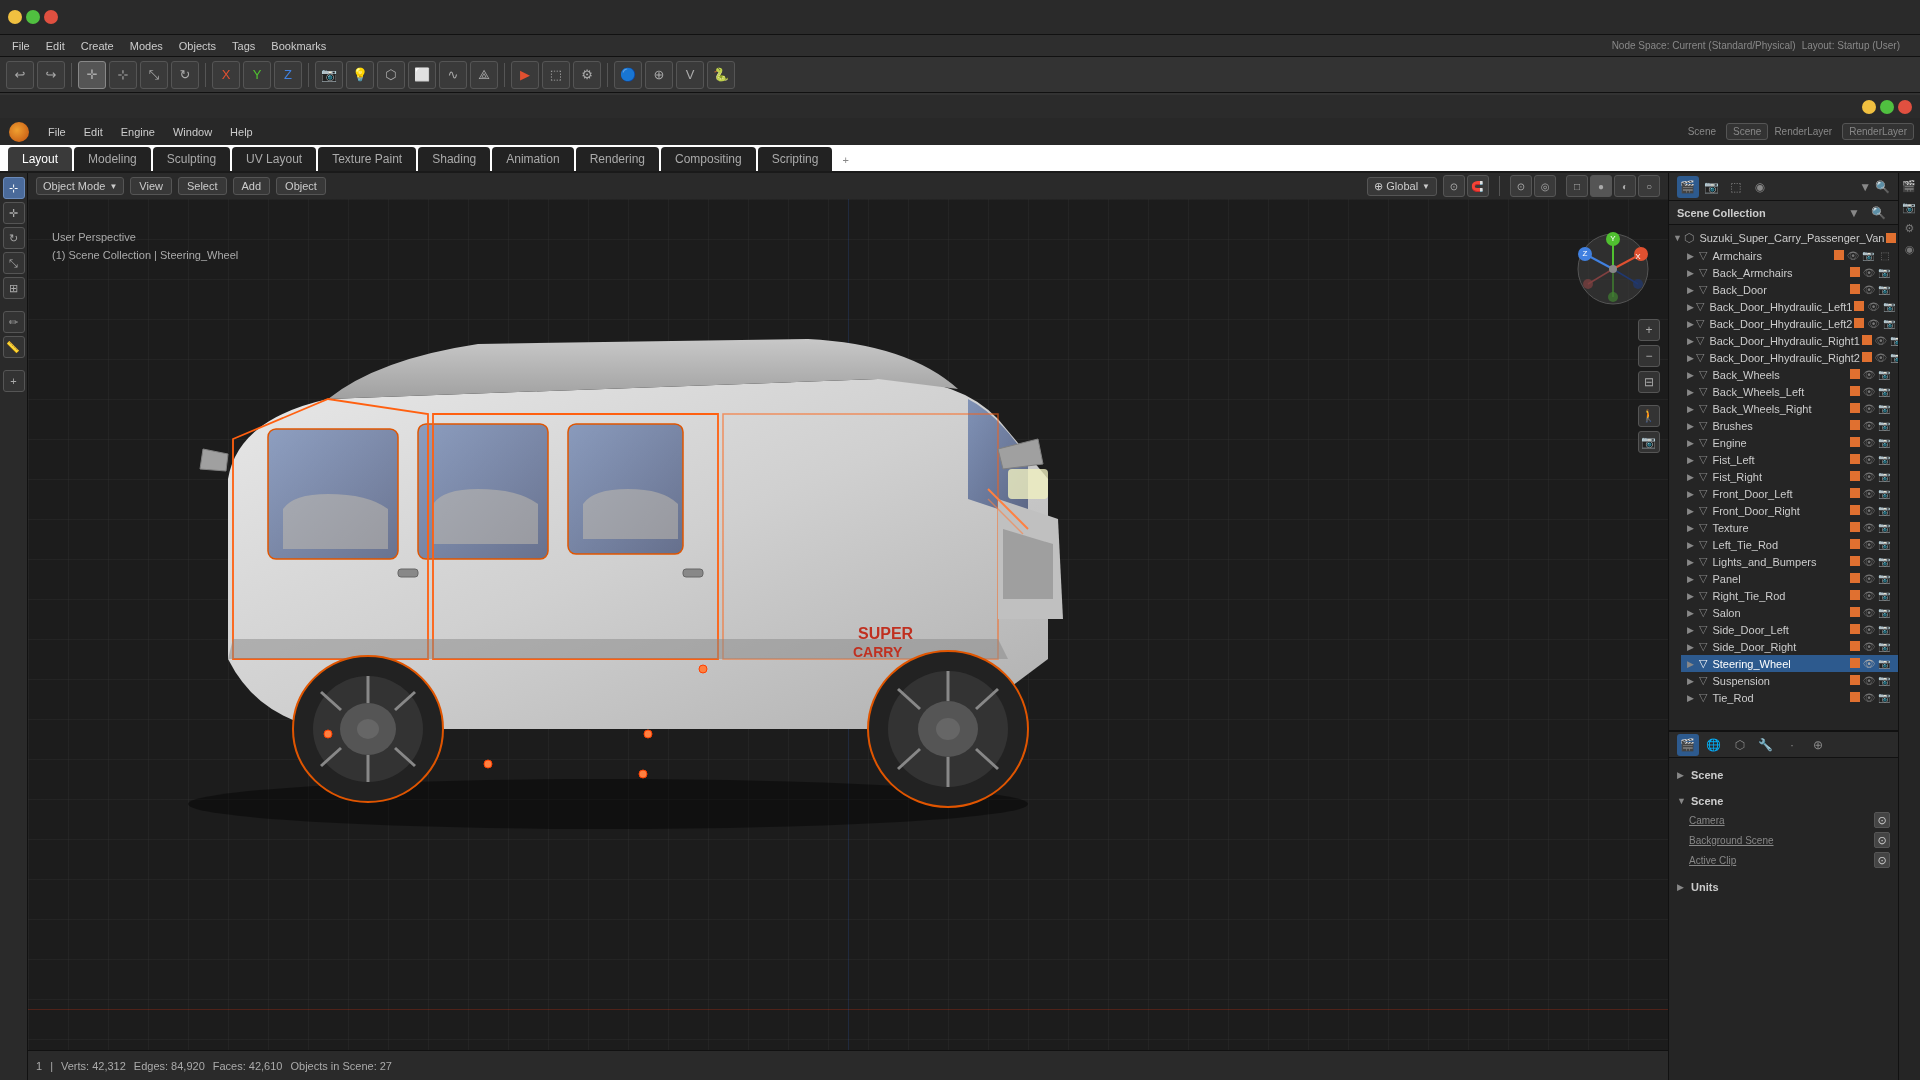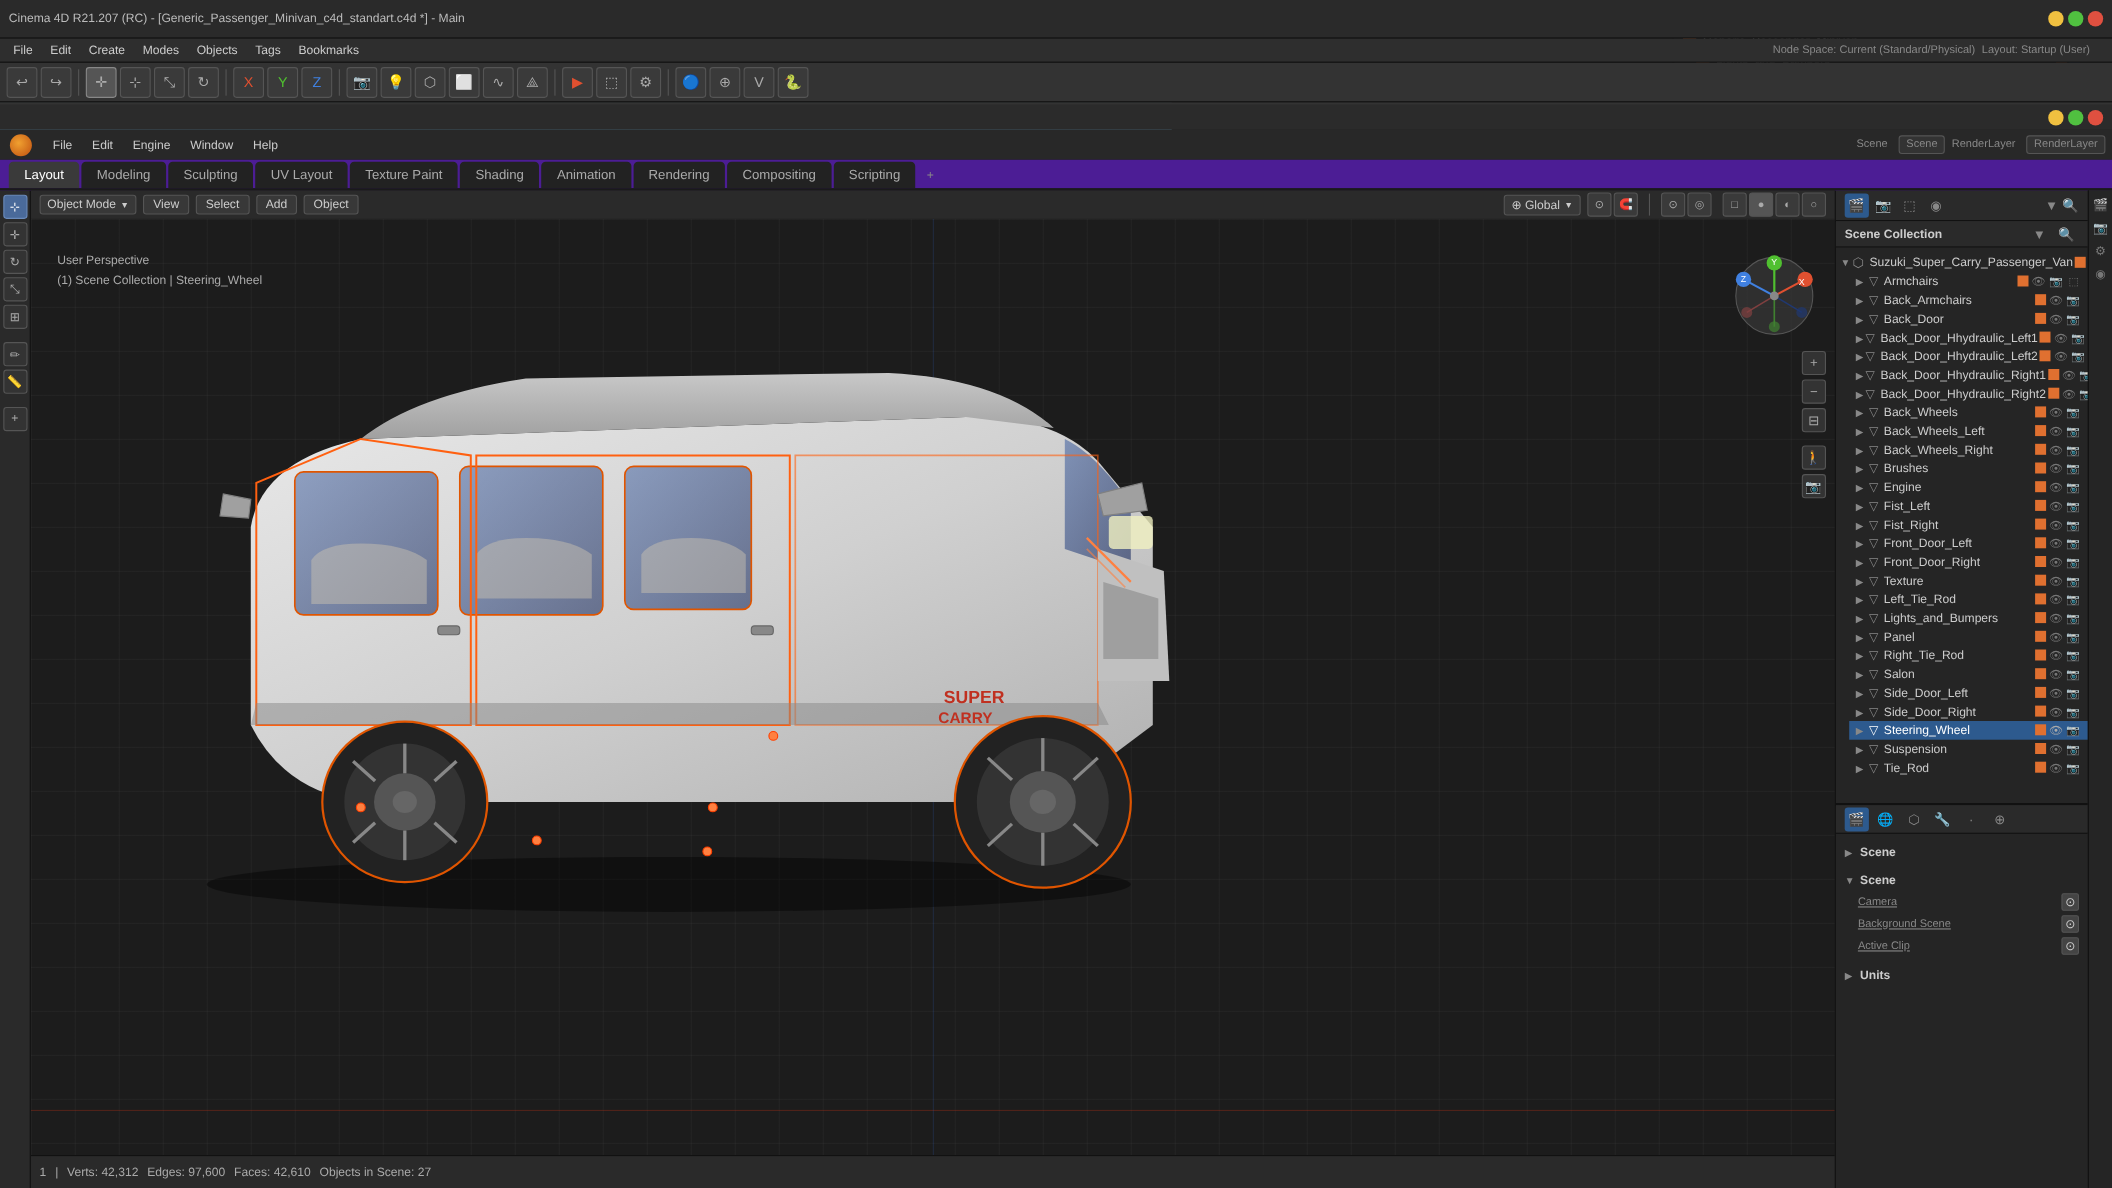--- a/index.html
+++ b/index.html
@@ -85,21 +85,21 @@
       z-index: 97;
       gap: 2px;
     }
     .bl-menu-item { padding: 3px 8px; cursor: pointer; font-size: 11px; color: #ccc; border-radius: 3px; }
 
     
     #blender-tabs {
       position: absolute;
       top: 145px; left: 0; right: 0;
       height: 28px;
-      background: #4c1d95;
+      background: #ffffff;
       display: flex; align-items: flex-end;
       padding: 0 8px;
       z-index: 96;
       border-bottom: 2px solid #1a1a1a;
     }
     .bl-tab {
       padding: 5px 14px;
       cursor: pointer;
       font-size: 12px;
       color: #aaa;
@@ -398,21 +398,20 @@
       padding: 2px 0; gap: 6px;
       cursor: pointer;
     }
     .trp-color-sq { width: 12px; height: 12px; border-radius: 1px; }
 
   </style>
 </head>
 <body>
 
 <div id="cinema4d-bar">
-  <span class="c4d-title">Cinema 4D R21.207 (RC) - [Generic_Passenger_Minivan_c4d_standart.c4d *] - Main</span>
   <div class="c4d-controls">
     <button class="c4d-btn min"></button>
     <button class="c4d-btn max"></button>
     <button class="c4d-btn close"></button>
   </div>
 </div>
 
 <div id="top-menubar">
   <div class="menu-item">File</div>
   <div class="menu-item">Edit</div>
@@ -749,21 +748,21 @@
         <div class="vc-btn">🚶</div>
         <div class="vc-btn">📷</div>
       </div>
 
     </div>
 
     <div id="viewport-footer">
       <div class="vf-item">1</div>
       <div class="vf-item">|</div>
       <div class="vf-item">Verts: 42,312</div>
-      <div class="vf-item">Edges: 97,600</div>
+      <div class="vf-item">Edges: 84,920</div>
       <div class="vf-item">Faces: 42,610</div>
       <div class="vf-item">Objects in Scene: 27</div>
     </div>
 
   </div>
 
   <div id="right-panel">
 
     <div id="rp-header">
 

